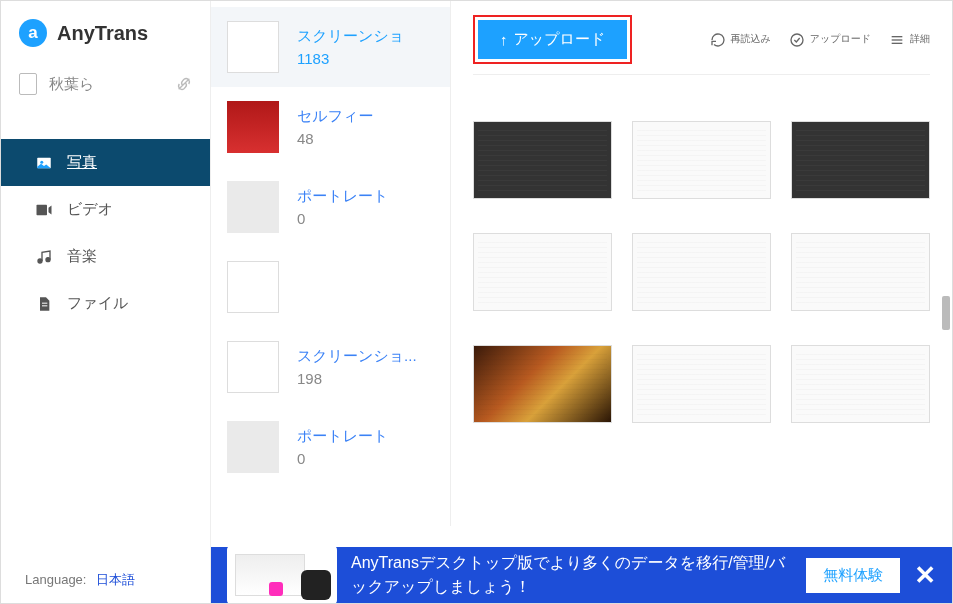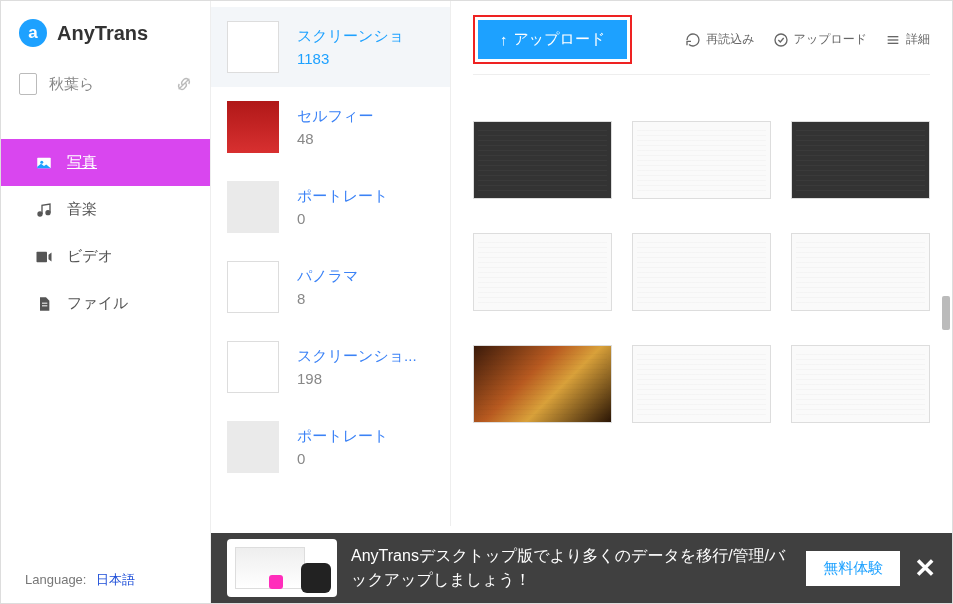--- a/index.html
+++ b/index.html
@@ -7,50 +7,50 @@
 
 .left-sidebar { position: absolute; left: 0; top: 0; width: 210px; height: 100%; background: #fff; border-right: 1px solid #eee; }
 .logo-row { display: flex; align-items: center; padding: 18px 18px 12px 18px; }
 .logo-mark { width: 28px; height: 28px; background: #1da1ff; border-radius: 50%; color: #fff; font-weight: 700; display: flex; align-items: center; justify-content: center; font-size: 17px; margin-right: 10px; }
 .logo-text { font-size: 20px; font-weight: 600; color: #333; }
 .device-row { display: flex; align-items: center; padding: 14px 18px; color: #888; font-size: 15px; }
 .device-icon { width: 18px; height: 22px; border: 1.5px solid #bbb; border-radius: 2px; margin-right: 12px; }
 .unlink-icon { margin-left: auto; color: #bbb; }
 .nav-list { margin-top: 30px; }
 .nav-item { display: flex; align-items: center; padding: 14px 18px 14px 34px; color: #555; font-size: 15px; cursor: pointer; }
-.nav-item.active { background: #d946ef; color: #fff; text-decoration: underline; }
+.nav-item.active { background: #0c4a6e; color: #fff; text-decoration: underline; }
 .nav-icon { width: 18px; height: 18px; margin-right: 14px; display: inline-flex; align-items: center; justify-content: center; }
 .lang-row { position: absolute; bottom: 14px; left: 24px; font-size: 13px; color: #777; }
 
 .album-col { position: absolute; left: 210px; top: 0; width: 240px; height: 525px; border-right: 1px solid #eee; overflow-y: auto; padding: 6px 0; }
 .album-item { display: flex; align-items: center; padding: 14px 16px; cursor: pointer; }
 .album-item.selected { background: #f3f6f9; }
 .album-thumb { width: 52px; height: 52px; background: #eaeaea; margin-right: 18px; flex-shrink: 0; display: flex; align-items: center; justify-content: center; }
 .album-name { font-size: 15px; color: #3b82f6; margin-bottom: 4px; white-space: nowrap; overflow: hidden; text-overflow: ellipsis; max-width: 130px; }
 .album-item.selected .album-name { color: #1da1ff; }
 .album-count { font-size: 15px; color: #888; }
 .album-item.selected .album-count { color: #1da1ff; }
 
 .main-area { position: absolute; left: 450px; top: 0; right: 0; height: 525px; display: flex; flex-direction: column; }
 .toolbar { display: flex; align-items: center; padding: 14px 22px 10px 22px; }
 .upload-btn-wrap { border: 2px solid #e22; padding: 3px; }
 .upload-btn { background: #1da1ff; color: #fff; padding: 10px 22px; font-size: 15px; display: flex; align-items: center; cursor: pointer; border: none; }
 .upload-arrow { margin-right: 6px; font-size: 15px; }
 .toolbar-spacer { flex: 1; }
-.tool-item { display: flex; align-items: center; color: #666; font-size: 12px; margin-left: 18px; cursor: pointer; }
+.tool-item { display: flex; color: #666; font-size: 10px; margin-left: 18px; cursor: pointer; }
 .tool-icon { margin-right: 5px; }
 .grid-wrap { flex: 1; overflow-y: auto; padding: 46px 22px 10px 22px; display: grid; grid-template-columns: repeat(3, 1fr); gap: 34px 20px; align-content: start; position: relative; }
 .thumb { width: 100%; height: 78px; background: #333; position: relative; border: 1px solid #ddd; }
 .thumb.light { background: #fafafa; }
 .thumb.food { background: linear-gradient(135deg,#3a1a0a,#b85a20 40%,#d9a13a 60%,#2a1505); }
 .thumb::after { content:""; position:absolute; inset:4px; opacity:0.3; background: repeating-linear-gradient(transparent 0 4px, rgba(0,0,0,0.08) 4px 5px); }
 .thumb.dark::after { background: repeating-linear-gradient(transparent 0 4px, rgba(255,255,255,0.12) 4px 5px); }
 .scroll-marker { position:absolute; right: 2px; top: 295px; width: 8px; height: 34px; background: #bbb; border-radius: 2px; }
 
-.banner { position: absolute; left: 210px; bottom: 0; right: 0; height: 70px; background: #404040; display: flex; align-items: center; padding: 0 16px; color: #fff; }
+.banner { position: absolute; left: 210px; bottom: 0; right: 0; height: 56px; background: #1d4ed8; display: flex; align-items: center; padding: 0 16px; color: #fff; }
 .banner-img { width: 110px; height: 58px; background: #fff; border-radius: 4px; margin-right: 14px; position: relative; overflow: hidden; }
 .banner-text { flex: 1; font-size: 16px; line-height: 1.5; }
 .banner-btn { background: #fff; color: #1da1ff; padding: 8px 17px; font-size: 15px; cursor: pointer; margin-left: 14px; }
 .banner-close { color: #fff; font-size: 26px; margin-left: 14px; cursor: pointer; font-weight: bold; }
 
 svg { display: block; }
 </style>
 </head>
 <body>
 
@@ -75,39 +75,39 @@
         <svg width="18" height="18" viewBox="0 0 24 24" fill="#fff">
             <rect x="3" y="5" width="18" height="14" rx="1"></rect>
             <circle cx="9" cy="11" r="2" fill="#1da1ff"></circle>
             <path d="M3 17l5-4 4 3 3-2 6 5H3z" fill="#1da1ff"></path>
           </svg>
       </span>
       <span>写真</span>
     </div>
     <div class="nav-item">
       <span class="nav-icon">
+        <svg width="18" height="14" viewBox="0 0 24 18" fill="#555">
+            <rect x="2" y="2" width="14" height="14" rx="1"></rect>
+            <path d="M18 6l4-3v12l-4-3z"></path>
+          </svg>
+      </span>
+      <span>ビデオ</span>
+    </div>
+    <div class="nav-item">
+      <span class="nav-icon">
         <svg width="16" height="18" viewBox="0 0 24 24" fill="none" stroke="#555" stroke-width="2">
             <path d="M9 18V5l12-2v13"></path>
             <circle cx="6" cy="18" r="3" fill="#555"></circle>
             <circle cx="18" cy="16" r="3" fill="#555"></circle>
           </svg>
       </span>
       <span>音楽</span>
     </div>
     <div class="nav-item">
       <span class="nav-icon">
-        <svg width="18" height="14" viewBox="0 0 24 18" fill="#555">
-            <rect x="2" y="2" width="14" height="14" rx="1"></rect>
-            <path d="M18 6l4-3v12l-4-3z"></path>
-          </svg>
-      </span>
-      <span>ビデオ</span>
-    </div>
-    <div class="nav-item">
-      <span class="nav-icon">
         <svg width="16" height="18" viewBox="0 0 24 24" fill="#555">
             <path d="M6 2h9l5 5v15H6z"></path>
             <rect x="9" y="10" width="8" height="1.5" fill="#fff"></rect>
             <rect x="9" y="14" width="8" height="1.5" fill="#fff"></rect>
           </svg>
       </span>
       <span>ファイル</span>
     </div>
   </div>
   <div class="lang-row">
@@ -142,24 +142,20 @@
         <div class="album-name">ポートレート</div>
         <div class="album-count">0</div>
       </div>
     </div>
     <div class="album-item">
       <div class="album-thumb" style="background: rgb(255, 255, 255); border: 1px solid rgb(221, 221, 221);">
         <div style="height:10px;background:#333"></div>
         <div style="margin:3px;height:2px;background:#ccc"></div>
         <div style="margin:3px;height:2px;background:#ccc"></div>
         <div style="margin:3px;height:2px;background:#ccc"></div>
-      </div>
-      <div>
-        <div class="album-name">パノラマ</div>
-        <div class="album-count">8</div>
       </div>
     </div>
     <div class="album-item">
       <div class="album-thumb" style="background: rgb(255, 255, 255); border: 1px solid rgb(221, 221, 221);">
         <div style="height:10px;background:#333"></div>
         <div style="margin:3px;height:2px;background:#ccc"></div>
         <div style="margin:3px;height:2px;background:#ccc"></div>
         <div style="margin:3px;height:2px;background:#ccc"></div>
       </div>
       <div>

